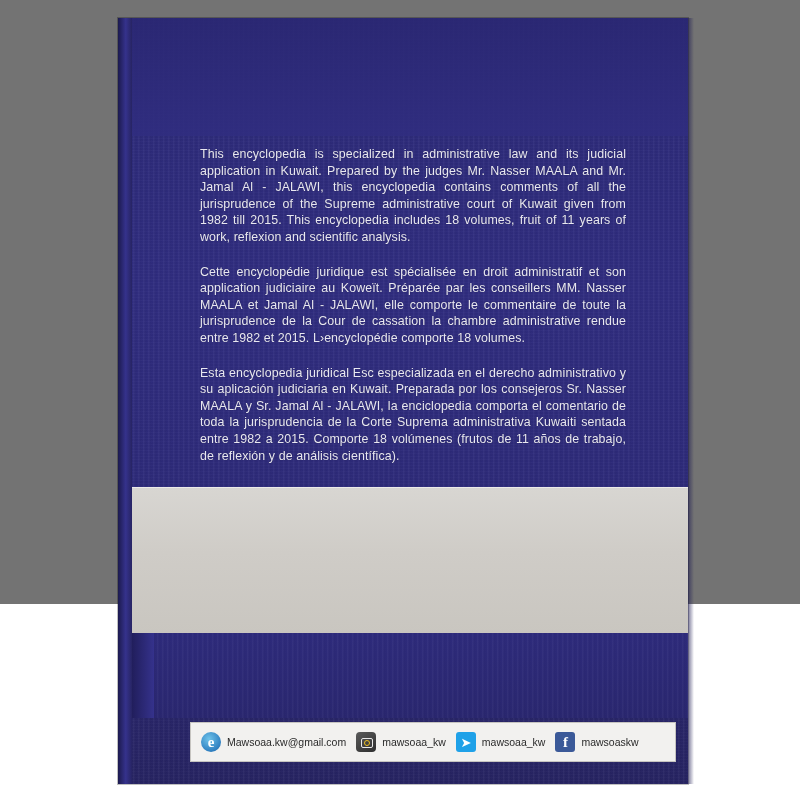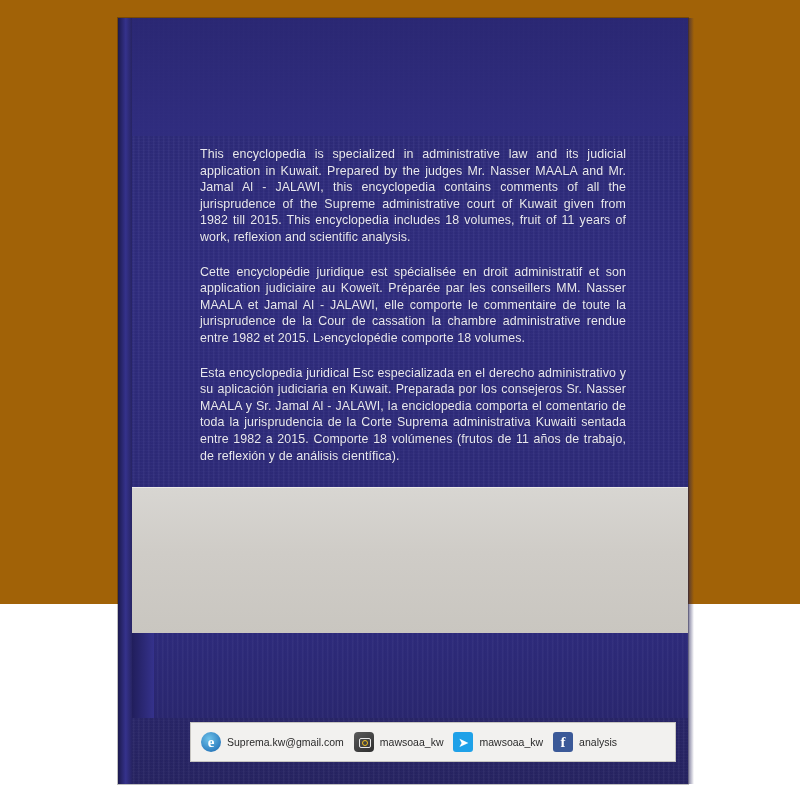--- a/index.html
+++ b/index.html
@@ -10,21 +10,21 @@
   body {
     width: 800px;
     height: 800px;
     font-family: "Liberation Sans", sans-serif;
     overflow: hidden;
   }
   #page {
     position: relative;
     width: 800px;
     height: 604px;
-    background: #a16207;
+    background: #737373;
   }
   
   .cover {
     position: absolute;
     left: 118px;
     top: 18px;
     width: 570px;
     height: 766px;
     background:
       repeating-linear-gradient(90deg,
@@ -226,32 +226,32 @@
 
   <div class="grey-band"></div>
   <div class="lower-blue"></div>
   <div class="lower-blue-edge"></div>
   <div class="page-edge"></div>
 
   <div class="footer-strip">
 
     <div class="social">
       <span class="ico ico-email">e</span>
-      <span class="social-label">Suprema.kw@gmail.com</span>
+      <span class="social-label">Mawsoaa.kw@gmail.com</span>
     </div>
 
     <div class="social">
       <span class="ico ico-instagram"></span>
       <span class="social-label">mawsoaa_kw</span>
     </div>
 
     <div class="social">
       <span class="ico ico-twitter">➤</span>
       <span class="social-label">mawsoaa_kw</span>
     </div>
 
     <div class="social">
       <span class="ico ico-facebook">f</span>
-      <span class="social-label">analysis</span>
+      <span class="social-label">mawsoaskw</span>
     </div>
 
   </div>
 </div>
 
 </body></html>

